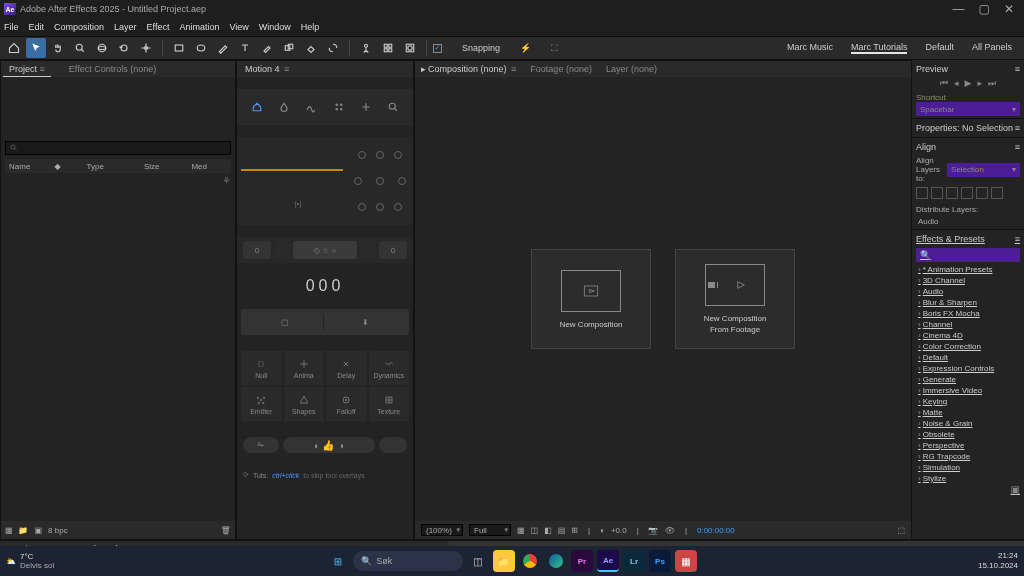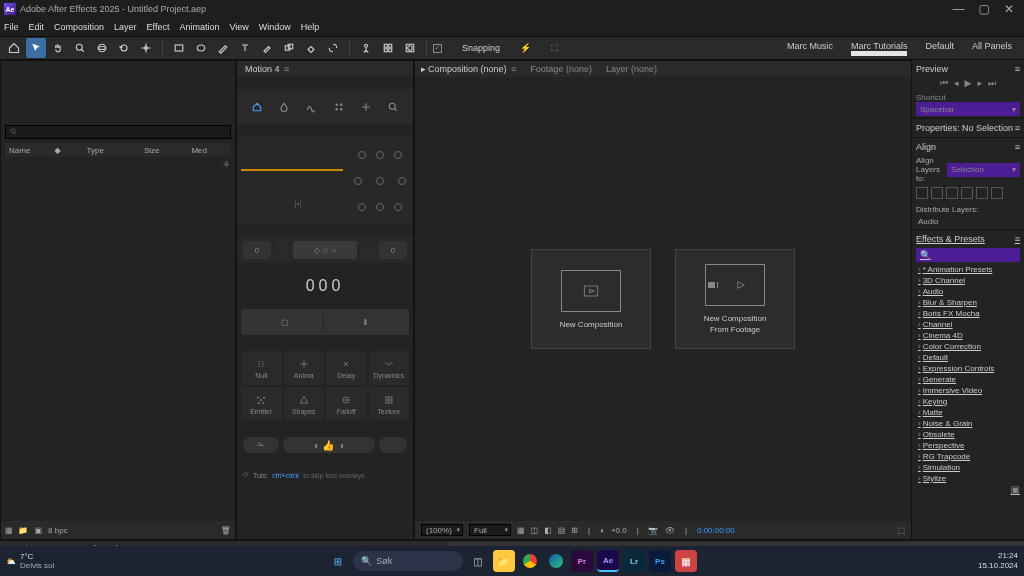--- a/index.html
+++ b/index.html
@@ -8,21 +8,21 @@
 .titlebar .logo { width: 12px; height: 12px; background: linear-gradient(135deg,#7a4dff,#3a1a7a); margin-right: 4px; display: flex; align-items: center; justify-content: center; font-size: 7px; font-weight: bold; color: #fff;}
 .titlebar .winctrl { margin-left: auto; display: flex; gap: 14px; font-size: 12px; color: #aaa; padding-right: 6px;}
 .menubar { height: 18px; background: #1e1e1e; display: flex; align-items: center; padding: 0 4px; gap: 10px; font-size: 9px; color: #ddd; }
 .toolbar { height: 24px; background: #2a2a2a; border-top: 1px solid #0d0d0d; border-bottom: 1px solid #0d0d0d; display: flex; align-items: center; padding: 0 4px; gap: 2px; }
 .tbtn { width: 20px; height: 20px; display: flex; align-items: center; justify-content: center; color: #ccc; border-radius: 2px; }
 .tbtn.active { background: #3a6ea5; }
 .tbtn svg { width: 12px; height: 12px; fill: none; stroke: #ccc; stroke-width: 1.5; }
 .tsep { width: 1px; height: 16px; background: #444; margin: 0 4px; }
 .snap { display: flex; align-items: center; gap: 20px; font-size: 9px; color: #ccc; }
 .topright { margin-left: auto; display: flex; gap: 18px; font-size: 9px; color: #ccc; padding-right: 8px;}
-.topright .active { border-bottom: 5px solid #e5e5e5; }
+.topright .active { border-bottom: 2px solid #e5e5e5; }
 .main { display: flex; height: 480px; }
 .panel { background: #232323; border: 1px solid #121212; }
 .tab { font-size: 9px; color: #ccc; padding: 2px 6px; display: inline-block; }
 .tab.active { border-bottom: 1px solid #ccc; }
 .tabbar { background: #2a2a2a; height: 16px; display: flex; align-items: center; padding: 0 2px; }
 .close { font-size: 9px; color: #888; margin-left: 2px; }
 
 
 .project { width: 236px; display: flex; flex-direction: column; }
 .project .body { flex: 1; background: #232323; padding: 4px; }
@@ -236,20 +236,24 @@
     <span>Marc Music</span>
     <span class="active">Marc Tutorials</span>
     <span>Default</span>
     <span>All Panels</span>
   </div>
 </div>
 
 <div class="main">
 
   <div class="panel project">
+    <div class="tabbar">
+      <span class="tab active"><span>Project</span> <span style="color:#888">≡</span></span>
+      <span class="tab" style="margin-left:12px;color:#888">Effect Controls (none)</span>
+    </div>
     <div class="body">
       <div class="searchbox">
           <svg viewBox="0 0 16 16">
             <circle cx="6" cy="6" r="4"></circle>
             <path d="M9 9l4 4"></path>
           </svg>
         </div>
       <div class="proj-cols">
         <span style="width:110px;">Name</span>
         <span style="margin-left:auto;">◆</span>

